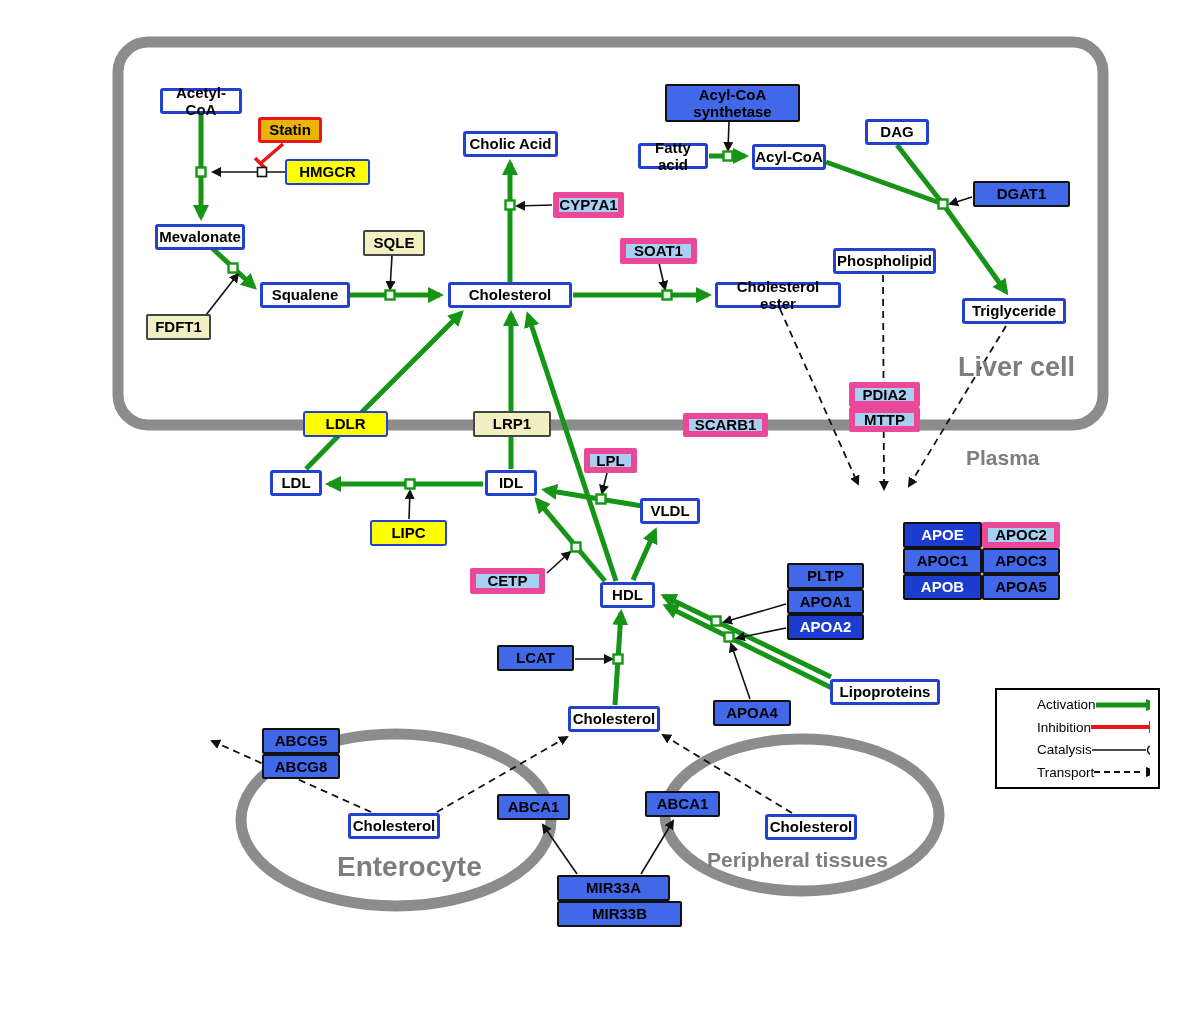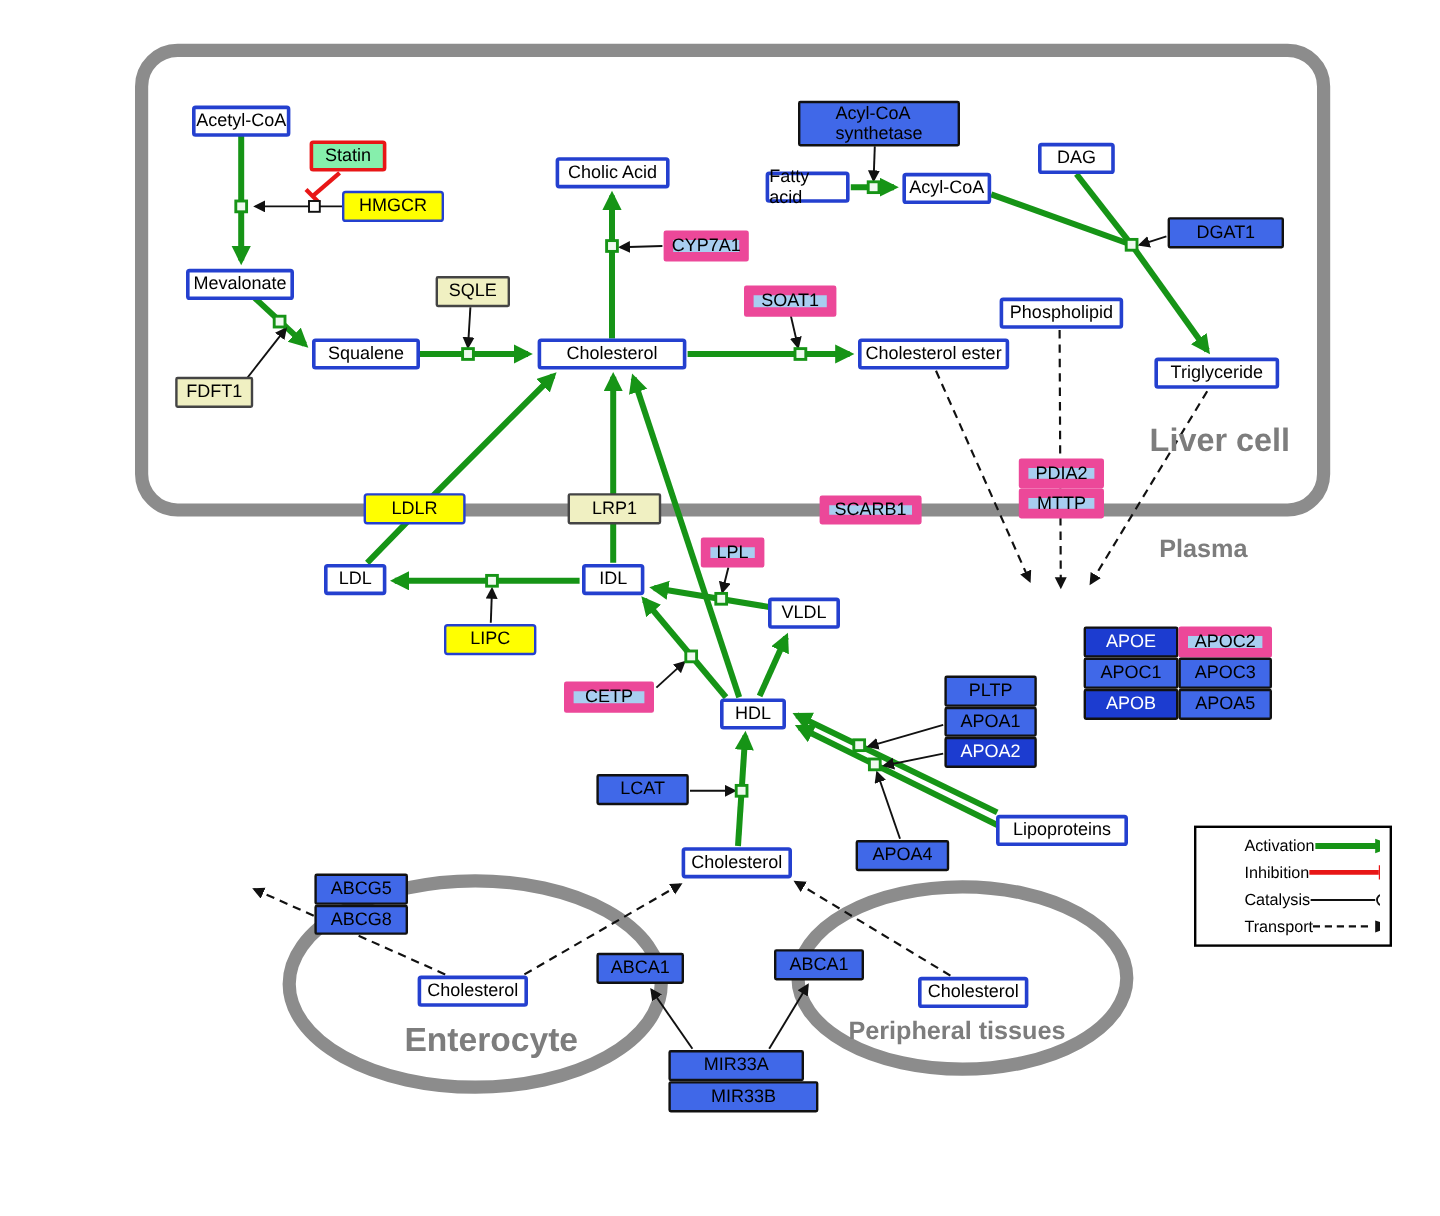--- a/index.html
+++ b/index.html
@@ -1,26 +1,26 @@
 <!DOCTYPE html>
 <html><head>
 <meta charset="utf-8">
 <style>
   html,body{margin:0;padding:0;background:#fff;}
   #canvas{position:relative;width:1200px;height:1013px;background:#fff;overflow:hidden;
           font-family:"Liberation Sans",sans-serif;}
   #edges{position:absolute;left:0;top:0;z-index:1;}
   .node{position:absolute;z-index:2;box-sizing:border-box;display:flex;align-items:center;
-        justify-content:center;font-size:15px;line-height:1.15;color:#000;
-        background:#fff;height:26px;white-space:pre-line;border-radius:3px;}
+        justify-content:center;text-align:center;font-size:15px;line-height:1.15;color:#000;
+        background:#fff;height:26px;white-space:pre-line;border-radius:3px;font-weight:bold;}
   .metab{border:3px solid #2440cf;background:#fff;}
-  .statin{border:3px solid #e81616;background:#86efac;}
+  .statin{border:3px solid #e81616;background:#eab308;}
   .gy{background:#ffff00;border:2.5px solid #2440cf;}
   .gpy{background:#f0f0c2;border:2px solid #444;border-radius:2px;}
-  .glb{background:#a8cef0;border:8px solid #ec4899;border-radius:2px;}
+  .glb{background:#a8cef0;border:6px solid #ec4899;border-radius:2px;}
   .gmb{background:#4068e8;border:2px solid #111;border-radius:2px;}
   .gdb{background:#1c3cd0;border:2px solid #111;color:#fff;border-radius:2px;}
   .region-label{position:absolute;z-index:2;color:#7d7d7d;font-weight:bold;white-space:nowrap;}
   .legend{position:absolute;left:995px;top:688px;width:165px;height:101px;border:2px solid #000;
           background:#fff;z-index:3;box-sizing:border-box;padding:7px 8px;display:flex;
           flex-direction:column;justify-content:space-between;font-size:13.5px;color:#000;}
   .legend-row{display:flex;align-items:center;justify-content:space-between;margin-left:32px;}
   .legend-row svg{display:block;}
 </style>
 </head>

